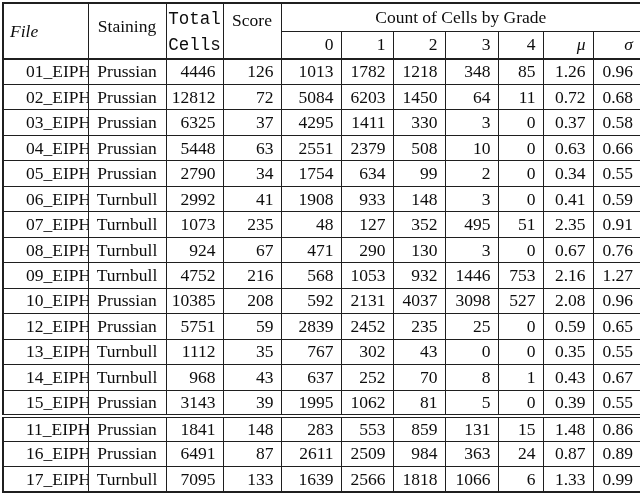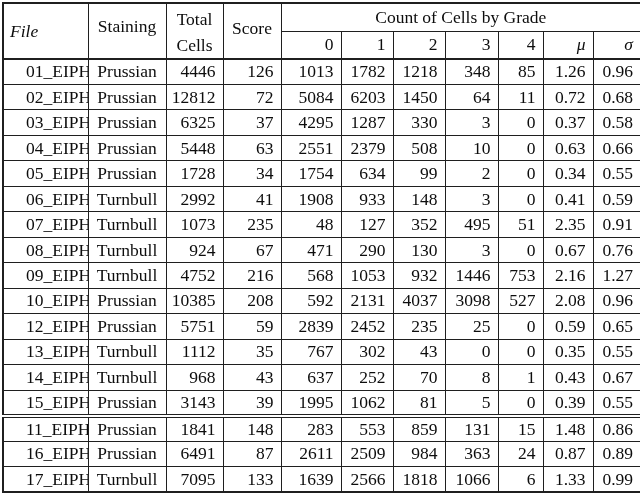--- a/index.html
+++ b/index.html
@@ -33,22 +33,22 @@
     overflow: hidden;
     vertical-align: middle;
   }
   thead tr { height: 27px; }
   tbody tr { height: 25px; }
   thead { border-bottom: 2px solid #1f1f1f; }
 
   
   .h-file   { text-align: left; vertical-align: middle; padding-left: 6px; font-style: italic; }
   .h-stain  { text-align: center; vertical-align: top; padding-top: 12px; }
-  .h-total  { text-align: center; vertical-align: top; padding-top: 2px; line-height: 26px; }
-  .h-score  { vertical-align: top; padding-top: 14px; }
+  .h-total  { text-align: center; vertical-align: top; padding-top: 2px; line-height: 26px; font-family: Liberation Mono, monospace; }
+  .h-score  { vertical-align: top; padding-top: 6px; }
   .h-group  { text-align: center; border-bottom: 1.5px solid #1f1f1f; }
   .h-grade  { text-align: right; padding-right: 7px; }
   .math     { font-style: italic; }
 
   
   td:nth-child(1) { text-align: left; padding-left: 22px; }
   td:nth-child(2) { text-align: center; }
   td:nth-child(n+3) { text-align: right; padding-right: 7px; }
 
   
@@ -118,21 +118,21 @@
         <td>11</td>
         <td>0.72</td>
         <td>0.68</td>
       </tr>
       <tr>
         <td>03_EIPH</td>
         <td>Prussian</td>
         <td>6325</td>
         <td>37</td>
         <td>4295</td>
-        <td>1287</td>
+        <td>1411</td>
         <td>330</td>
         <td>3</td>
         <td>0</td>
         <td>0.37</td>
         <td>0.58</td>
       </tr>
       <tr>
         <td>04_EIPH</td>
         <td>Prussian</td>
         <td>5448</td>
@@ -141,21 +141,21 @@
         <td>2379</td>
         <td>508</td>
         <td>10</td>
         <td>0</td>
         <td>0.63</td>
         <td>0.66</td>
       </tr>
       <tr>
         <td>05_EIPH</td>
         <td>Prussian</td>
-        <td>1728</td>
+        <td>2790</td>
         <td>34</td>
         <td>1754</td>
         <td>634</td>
         <td>99</td>
         <td>2</td>
         <td>0</td>
         <td>0.34</td>
         <td>0.55</td>
       </tr>
       <tr>

